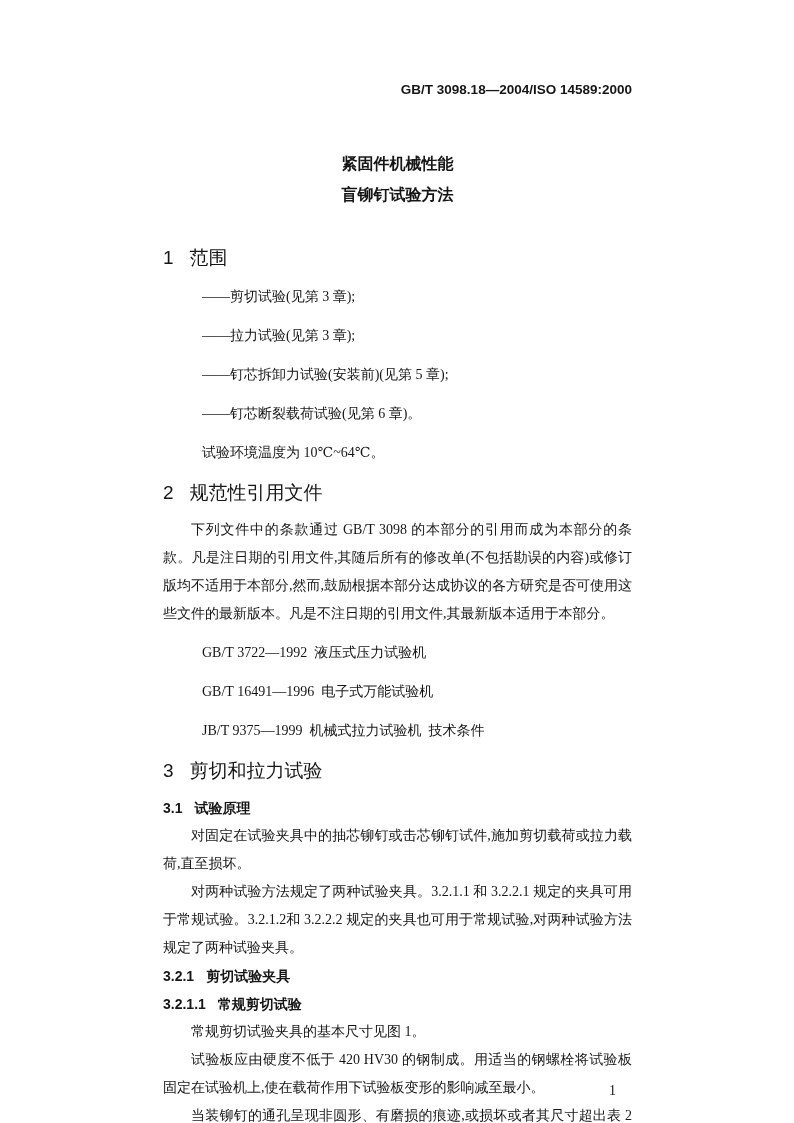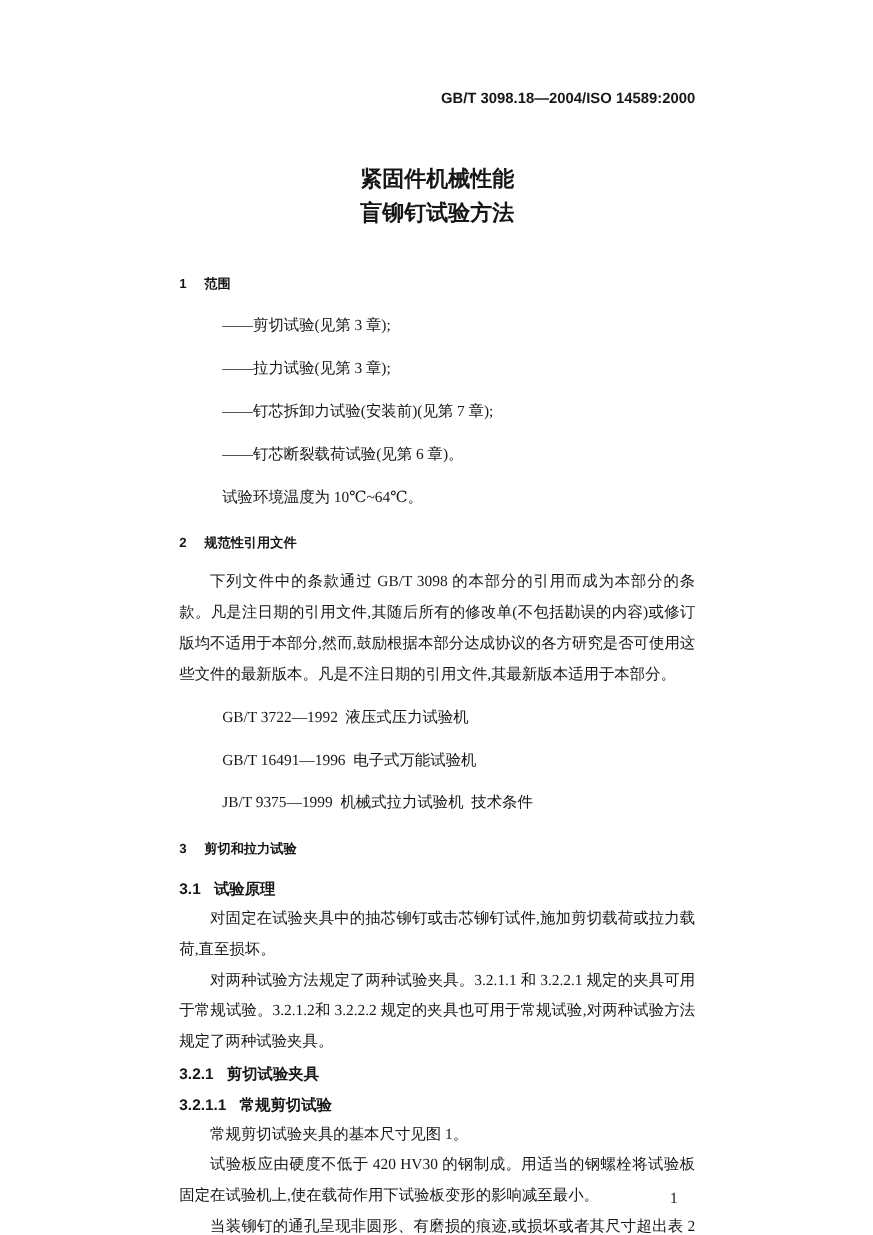--- a/index.html
+++ b/index.html
@@ -26,28 +26,28 @@
     font-family: "Liberation Sans", "DejaVu Sans", sans-serif;
     font-weight: bold;
     font-size: 13.5px;
     line-height: 16px;
   }
   .doc-title {
     margin: 50px 0 0 0;
     text-align: center;
     font-family: Liberation Serif, serif;
     font-weight: bold;
-    font-size: 20px;
+    font-size: 16px;
     line-height: 31px;
   }
   .doc-title .title-line { display: block; }
   .sec-heading {
     font-family: "Liberation Sans", "DejaVu Sans", sans-serif;
-    font-weight: bold;
-    font-size: 12px;
+    font-weight: normal;
+    font-size: 19px;
     line-height: 28px;
     margin: 12px 0 9px 0;
   }
   .sec-heading.first { margin-top: 34px; }
   .sub-heading {
     font-family: "Liberation Sans", "DejaVu Sans", sans-serif;
     font-weight: bold;
     font-size: 14px;
     line-height: 28px;
     margin: 0;
@@ -82,21 +82,21 @@
   <div class="doc-title">
     <span class="title-line">紧固件机械性能</span>
     <span class="title-line">盲铆钉试验方法</span>
   </div>
 
   <div class="sec-heading first">
     <span class="sec-num">1</span><span>范围</span>
   </div>
   <p class="line">——剪切试验(见第 3 章);</p>
   <p class="line">——拉力试验(见第 3 章);</p>
-  <p class="line">——钉芯拆卸力试验(安装前)(见第 7 章);</p>
+  <p class="line">——钉芯拆卸力试验(安装前)(见第 5 章);</p>
   <p class="line">——钉芯断裂载荷试验(见第 6 章)。</p>
   <p class="line">试验环境温度为 10℃~64℃。</p>
 
   <div class="sec-heading">
     <span class="sec-num">2</span><span>规范性引用文件</span>
   </div>
   <p class="para">下列文件中的条款通过 GB/T 3098 的本部分的引用而成为本部分的条款。凡是注日期的引用文件,其随后所有的修改单(不包括勘误的内容)或修订版均不适用于本部分,然而,鼓励根据本部分达成协议的各方研究是否可使用这些文件的最新版本。凡是不注日期的引用文件,其最新版本适用于本部分。</p>
   <p class="line">GB/T 3722—1992  液压式压力试验机</p>
   <p class="line">GB/T 16491—1996  电子式万能试验机</p>
   <p class="line">JB/T 9375—1999  机械式拉力试验机  技术条件</p>

